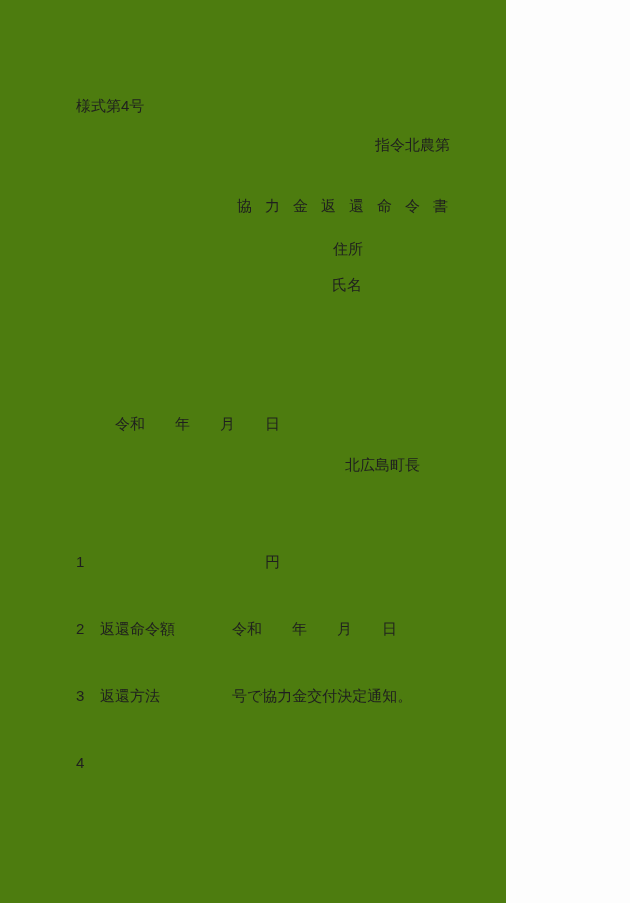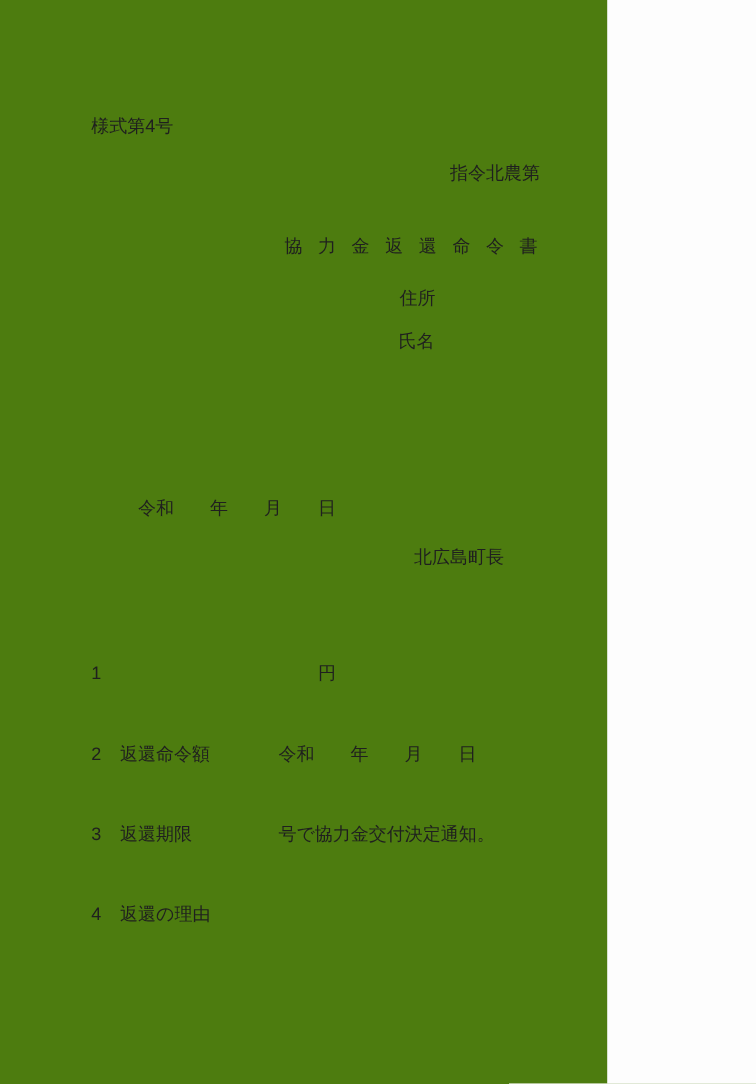--- a/index.html
+++ b/index.html
@@ -66,25 +66,24 @@
     </div>
 
     <div class="item-row">
       <span class="item-no">2</span>
       <span class="item-label">返還命令額</span>
       <span class="item-value">令和　　年　　月　　日</span>
     </div>
 
     <div class="item-row">
       <span class="item-no">3</span>
-      <span class="item-label">返還期限</span>
+      <span class="item-label">返還方法</span>
       <span class="item-value">号で協力金交付決定通知。</span>
     </div>
 
     <div class="item-row">
       <span class="item-no">4</span>
-      <span class="item-label">返還の理由</span>
       <span class="item-value"></span>
     </div>
 
   </div>
 
 </div>
 
 </body></html>

